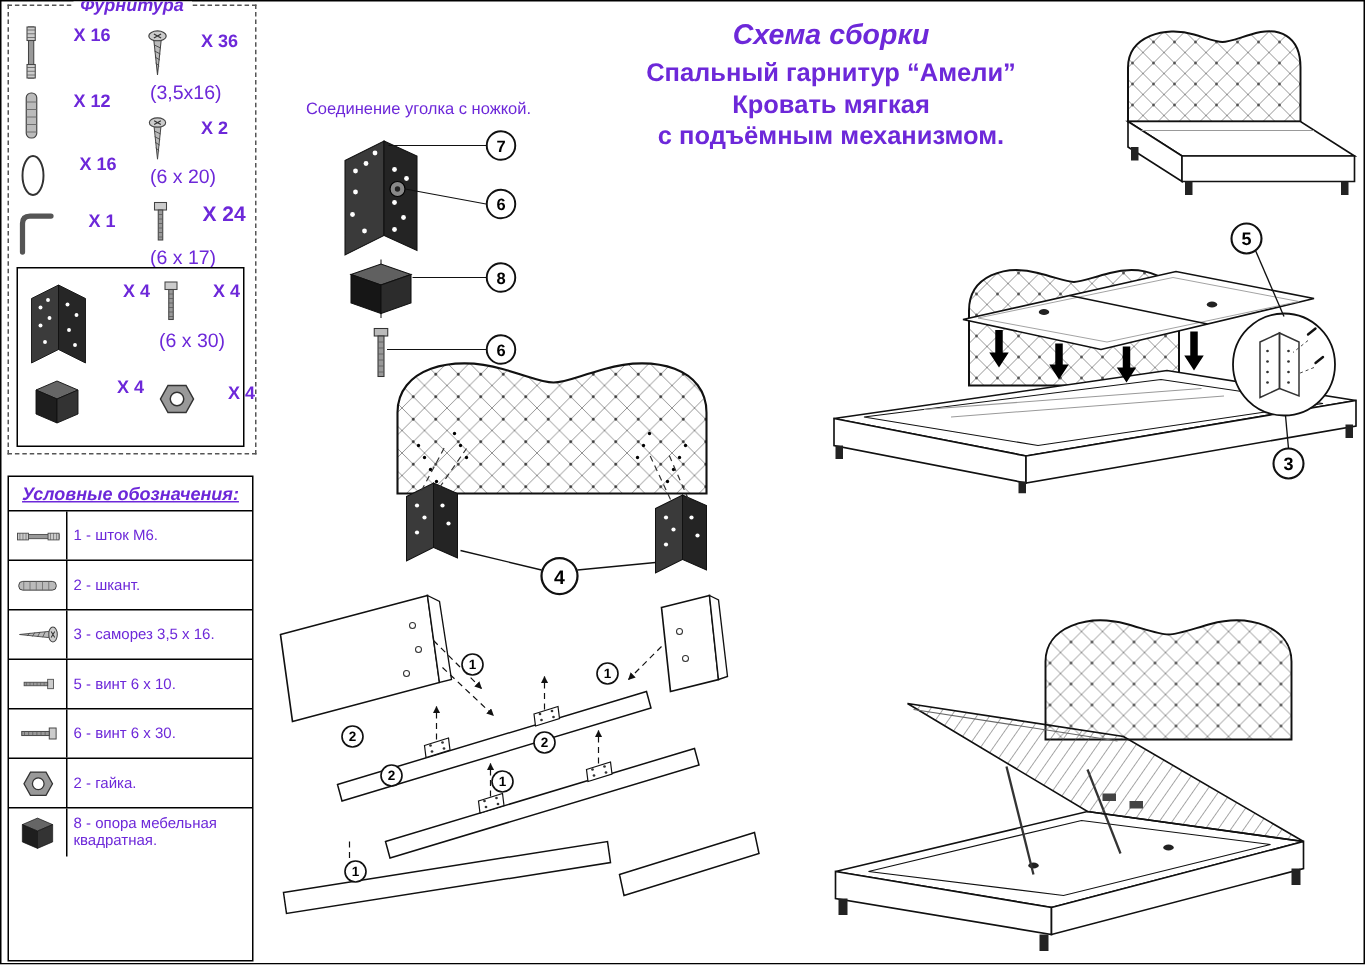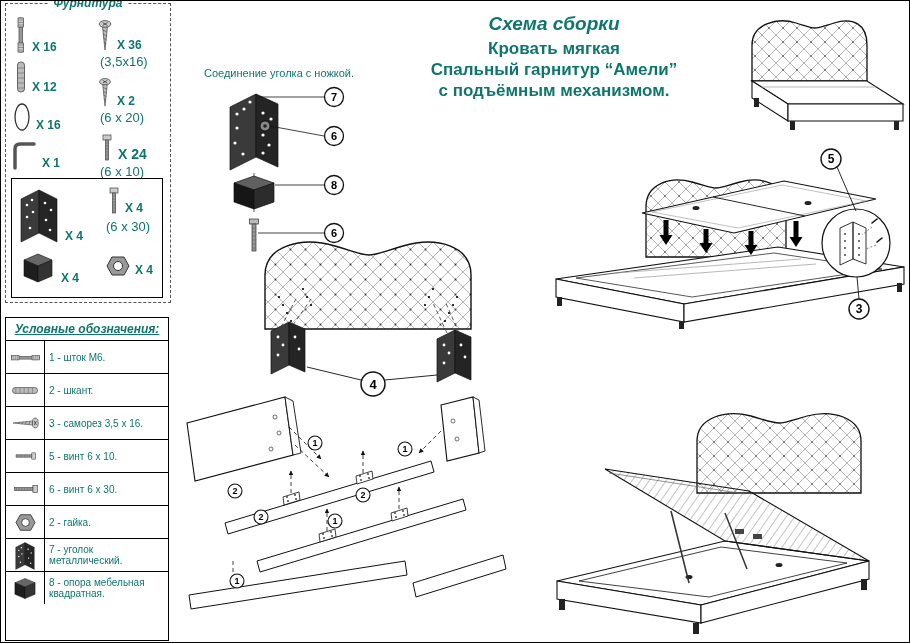--- a/index.html
+++ b/index.html
@@ -1,25 +1,25 @@
 <!DOCTYPE html>
 <html><head>
 <meta charset="utf-8">
 <style>
   html,body{margin:0;padding:0;background:#e9e9e9}
   #page{position:relative;width:910px;height:643px;background:#fff;
-    font-family:"Liberation Sans",sans-serif;color:#0f766e;
+    font-family:"Liberation Sans",sans-serif;color:#6d28d9;
     border:1px solid #000;box-sizing:border-box;overflow:hidden}
   .abs{position:absolute}
   
   #hardware{left:4px;top:2px;width:164px;height:298px;border:1px dashed #555}
   #hw-title{position:absolute;top:-8px;left:0;right:0;text-align:center;
     font:italic bold 12px/14px "Liberation Sans",sans-serif}
   #hw-title .w{background:#fff;padding:0 5px}
-  .hw-item{position:absolute;display:flex;align-items:flex-end;gap:5px}
+  .hw-item{position:absolute;display:flex;align-items:flex-start;gap:22px}
   .qty{font-weight:bold;font-size:12px;white-space:nowrap}
   .qty.big{font-size:14px}
   .sz{position:absolute;font-size:13px;white-space:nowrap}
   #hw-box2{position:absolute;left:5px;top:174px;width:150px;height:118px;border:1px solid #000}
   
   #legend{left:4px;top:316px;width:164px;height:324px;border:1px solid #000;box-sizing:border-box;background:#fff}
   #lg-title{height:22px;display:flex;align-items:center;justify-content:center;
     font:italic bold 12px "Liberation Sans",sans-serif;text-decoration:underline}
   .lg-row{display:flex;height:32px;border-top:1px solid #000;align-items:stretch}
   .lg-ic{width:38px;border-right:1px solid #000;display:flex;align-items:center;justify-content:center;flex:none}
@@ -137,21 +137,21 @@
           <use href="#ic-allen"></use>
         </svg>
       <span class="qty">X 1</span>
     </div>
     <div class="hw-item" style="left:95px;top:130px">
       <svg width="12" height="28" viewBox="0 0 12 28">
           <use href="#ic-bolt"></use>
         </svg>
       <span class="qty big">X 24</span>
     </div>
-    <span class="sz" style="left:94px;top:160px">(6 x 10)</span>
+    <span class="sz" style="left:94px;top:160px">(6 x 17)</span>
 
     <div id="hw-box2">
       <div class="hw-item" style="left:6px;top:8px">
         <svg width="42" height="56" viewBox="0 0 42 56">
             <use href="#ic-bracket"></use>
           </svg>
         <span class="qty">X 4</span>
       </div>
       <div class="hw-item" style="left:96px;top:8px">
         <svg width="12" height="28" viewBox="0 0 12 28">
@@ -221,40 +221,32 @@
     <div class="lg-row">
       <div class="lg-ic">
           <svg width="21" height="19" viewBox="0 0 24 22">
             <use href="#ic-nut"></use>
           </svg>
         </div>
       <div class="lg-tx">2 - гайка.</div>
     </div>
     <div class="lg-row">
       <div class="lg-ic">
-          <svg width="22" height="29" viewBox="0 0 42 56">
-            <use href="#ic-bracket"></use>
-          </svg>
-        </div>
-      <div class="lg-tx">7 - уголок металлический.</div>
-    </div>
-    <div class="lg-row">
-      <div class="lg-ic">
           <svg width="26" height="25" viewBox="0 0 36 34">
             <use href="#ic-leg"></use>
           </svg>
         </div>
       <div class="lg-tx">8 - опора мебельная квадратная.</div>
     </div>
   </div>
 
   <div id="title" class="abs">
     <div class="h1">Схема сборки</div>
+    <div class="h2">Спальный гарнитур “Амели”</div>
     <div class="h2">Кровать мягкая</div>
-    <div class="h2">Спальный гарнитур “Амели”</div>
     <div class="h2">с подъёмным механизмом.</div>
   </div>
 
   <div id="corner-label" class="abs">Соединение уголка с ножкой.</div>
 
   <svg class="abs" style="left:205px;top:80px" width="160" height="180" viewBox="0 0 160 180">
     <g>
       <polygon points="24,26 50,13 50,76 24,89" fill="#3a3a3a" stroke="#111" stroke-width="0.7"></polygon>
       <polygon points="50,13 72,23 72,86 50,76" fill="#242424" stroke="#111" stroke-width="0.7"></polygon>
       <g fill="#fff">

